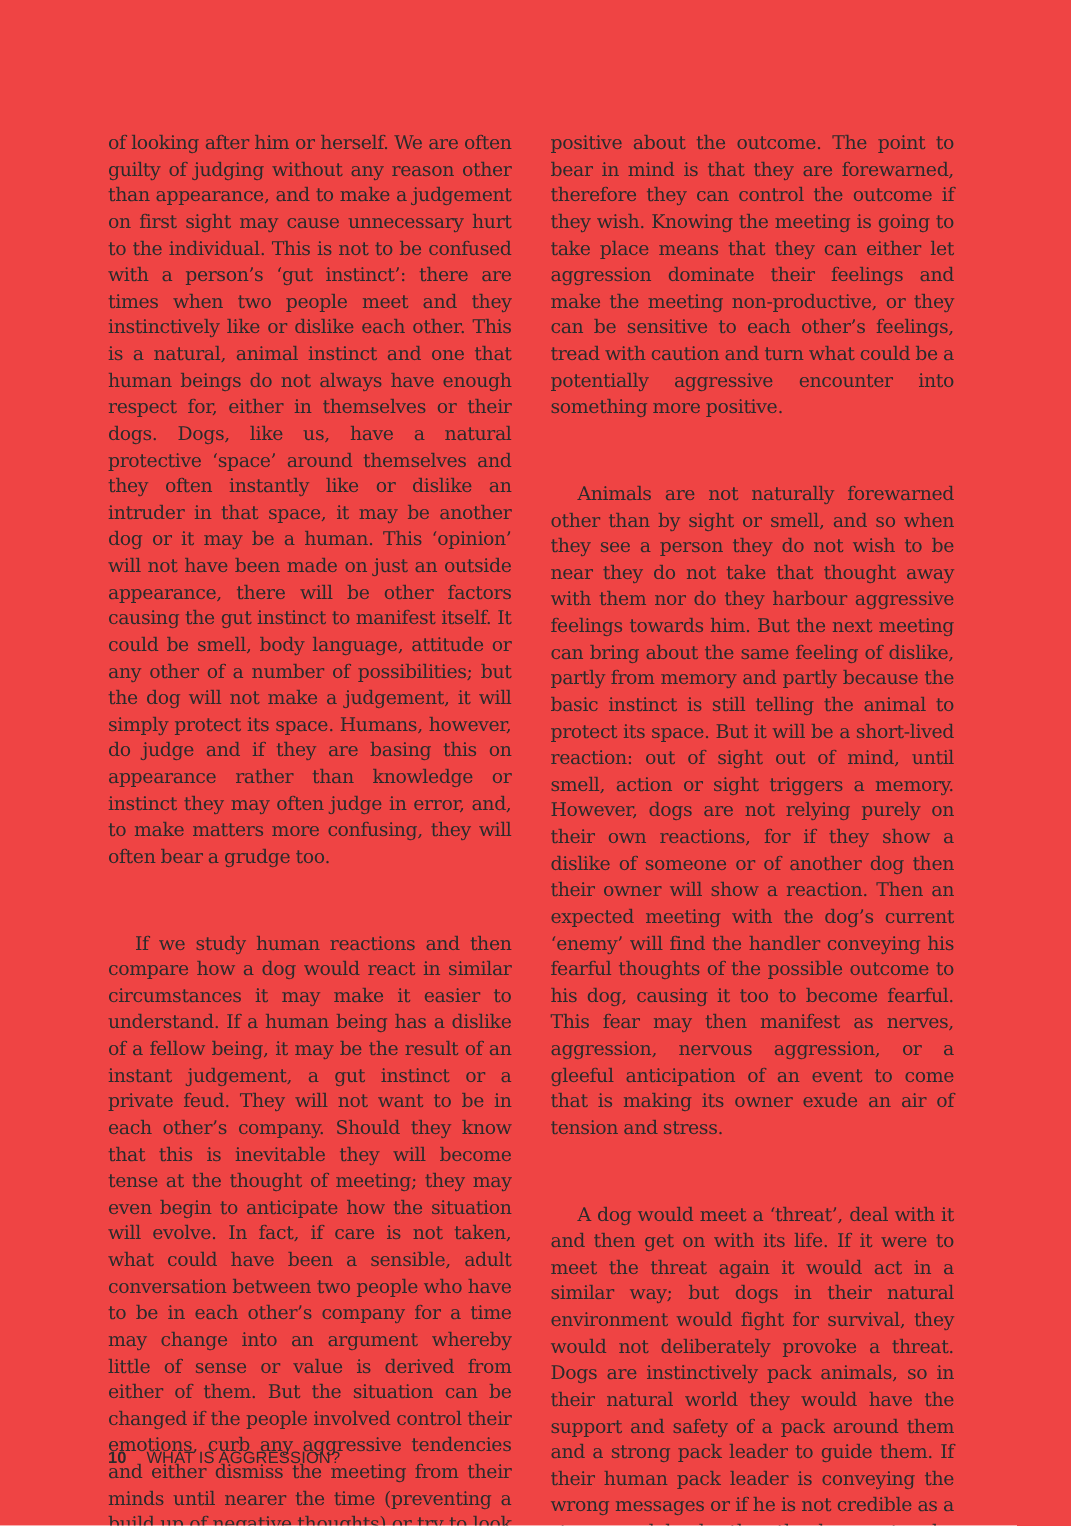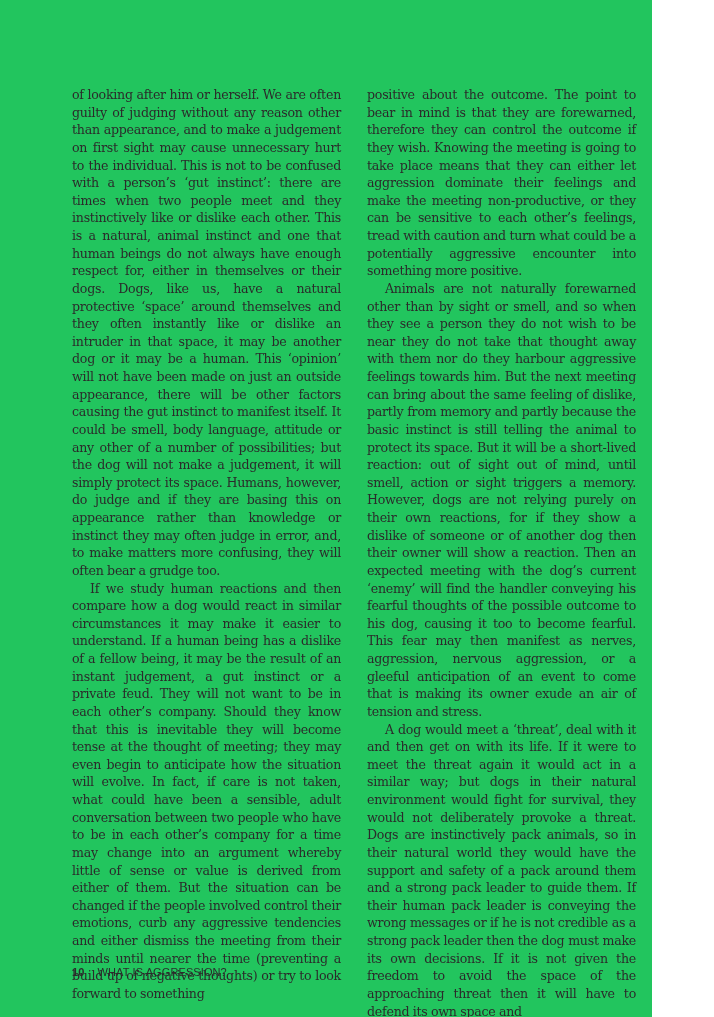--- a/index.html
+++ b/index.html
@@ -1,33 +1,33 @@
 <!DOCTYPE html>
 <html><head>
 <meta charset="utf-8">
 <style>
   html, body { margin: 0; padding: 0; background: #ffffff; }
   body { width: 714px; height: 1017px; position: relative; overflow: hidden; }
-  .page { position: absolute; left: 0; top: 0; width: 652px; height: 1017px; background: #22c55e; }
+  .page { position: absolute; left: 0; top: 0; width: 714px; height: 1017px; background: #ef4444; }
   .col {
     position: absolute;
     top: 86px;
     width: 269px;
     font-family: "DejaVu Serif", "Liberation Serif", serif;
     font-size: 12.6px;
     line-height: 17.62px;
     color: #2b2b2b;
     text-align: justify;
     letter-spacing: -0.25px;
     word-spacing: -0.3px;
   }
   .col-left { left: 72px; }
   .col-right { left: 367px; }
   .col p { margin: 0; }
-  .col p.indent { text-indent: 18px; }
+  .col p.indent { text-indent: 18px; margin-top: 40px; }
   .col p.cont { text-indent: 0; }
   .footer {
     position: absolute;
     left: 72px;
     top: 966px;
     font-family: "Liberation Sans", "DejaVu Sans", sans-serif;
     font-size: 11px;
     color: #2b2b2b;
     letter-spacing: 0.1px;
   }

